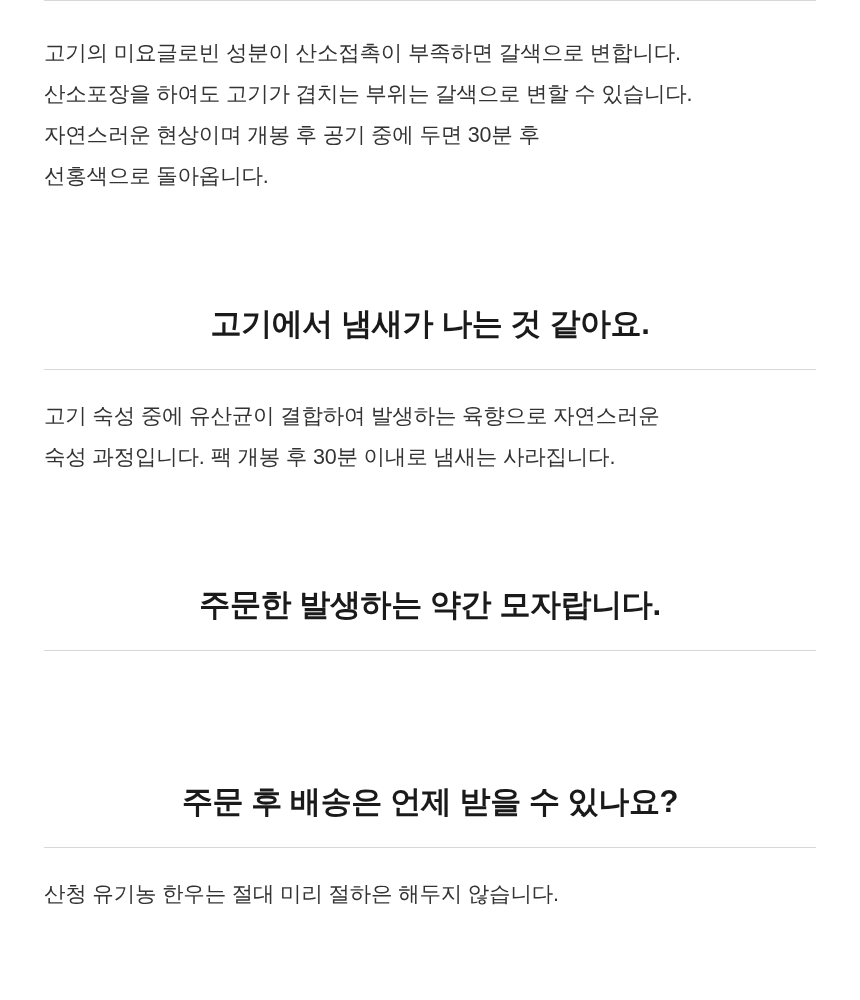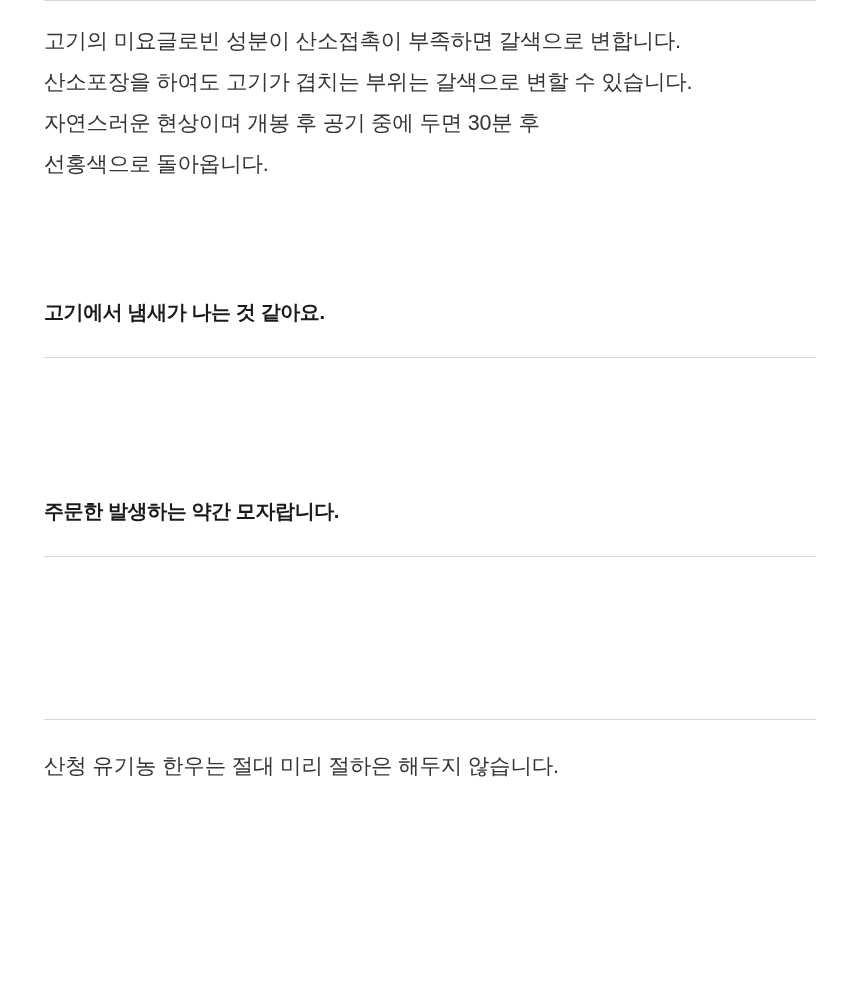--- a/index.html
+++ b/index.html
@@ -32,28 +32,29 @@
   }
   .faq-answer {
     font-size: 21.5px;
     line-height: 41px;
     color: #333333;
     letter-spacing: -0.2px;
     white-space: pre-line;
     font-weight: 400;
   }
   .first-answer {
-    padding-top: 20px;
+    padding-top: 32px;
   }
   .faq-question {
-    font-size: 20px;
+    font-size: 31px;
     font-weight: 700;
     color: #1a1a1a;
     letter-spacing: -0.4px;
     line-height: 34px;
+    text-align: center;
   }
   .q-spacer-top {
     height: 110px;
   }
   .q-spacer-top-small {
     height: 108px;
   }
   .q-rule-gap-above {
     height: 28px;
   }
@@ -74,31 +75,34 @@
 자연스러운 현상이며 개봉 후 공기 중에 두면 30분 후
 선홍색으로 돌아옵니다.</div>
   </div>
 
   <div class="q-spacer-top"></div>
   <div class="faq-block">
     <div class="faq-question">고기에서 냄새가 나는 것 같아요.</div>
     <div class="q-rule-gap-above"></div>
     <div class="rule"></div>
     <div class="q-rule-gap-below"></div>
+    <div class="faq-answer">고기 숙성 중에 유산균이 결합하여 발생하는 육향으로 자연스러운
+숙성 과정입니다. 팩 개봉 후 30분 이내로 냄새는 사라집니다.</div>
   </div>
 
   <div class="q-spacer-top"></div>
   <div class="faq-block">
     <div class="faq-question">주문한 발생하는 약간 모자랍니다.</div>
     <div class="q-rule-gap-above"></div>
     <div class="rule"></div>
     <div class="q-rule-gap-below"></div>
   </div>
 
   <div class="q-spacer-top-small"></div>
   <div class="faq-block">
+    <div class="faq-question">주문 후 배송은 언제 받을 수 있나요?</div>
     <div class="q-rule-gap-above"></div>
     <div class="rule"></div>
     <div class="q-rule-gap-below"></div>
     <div class="faq-answer">산청 유기농 한우는 절대 미리 절하은 해두지 않습니다.</div>
   </div>
 
 </div>
 
 </body></html>

